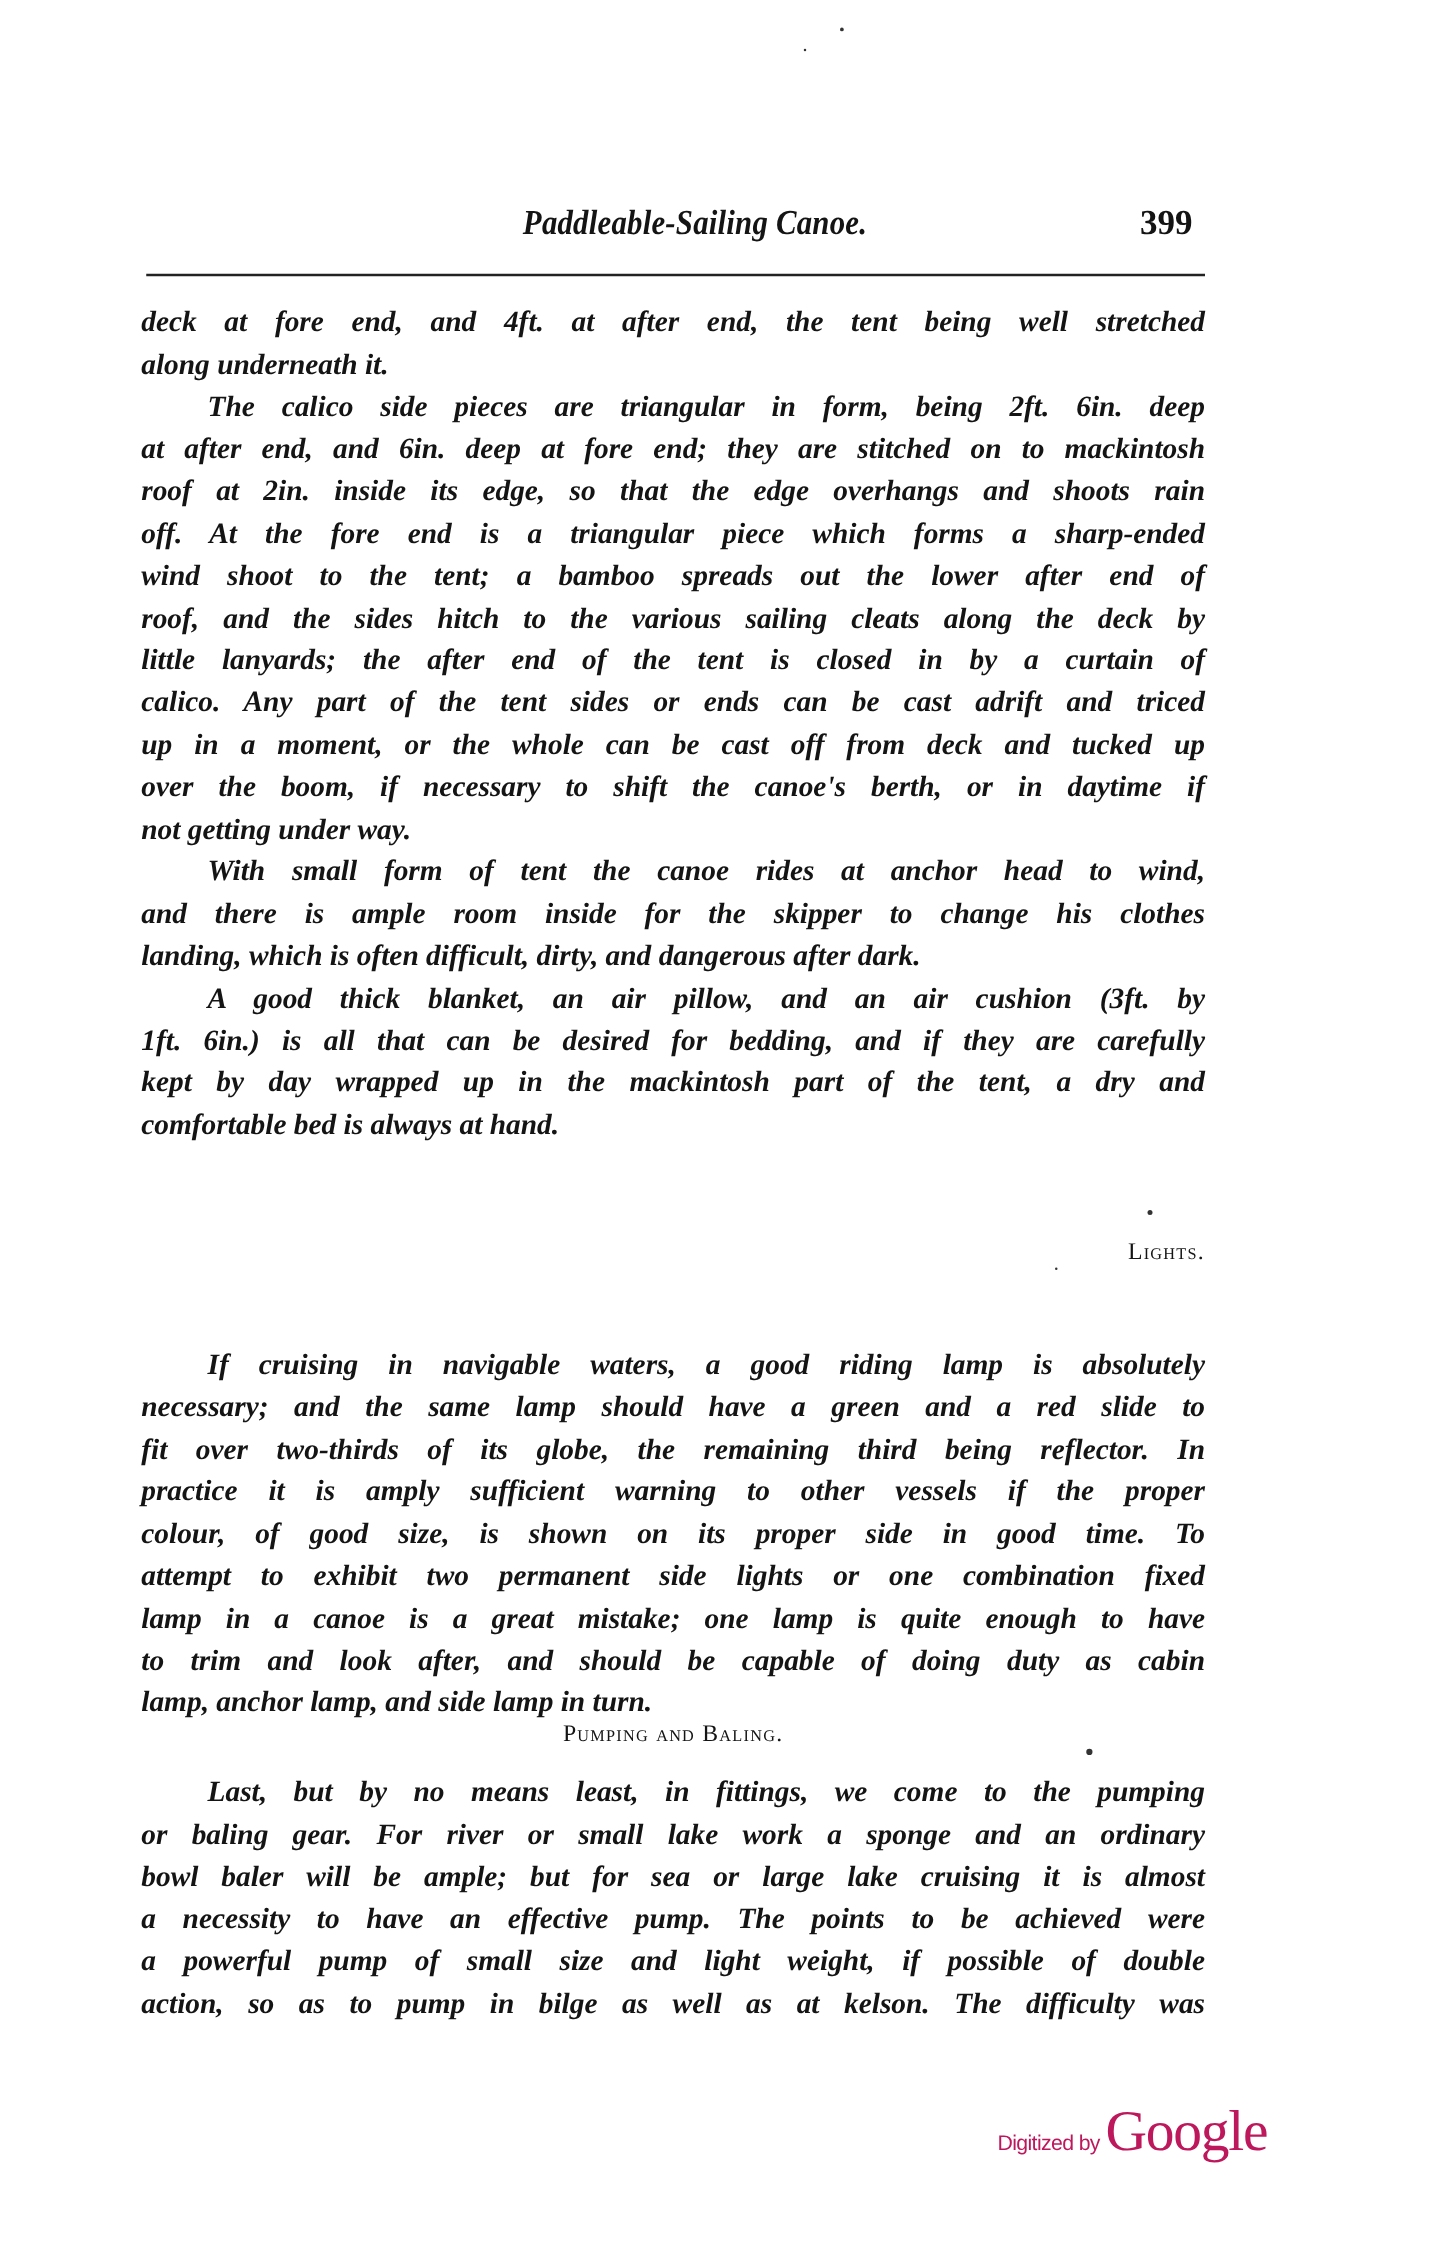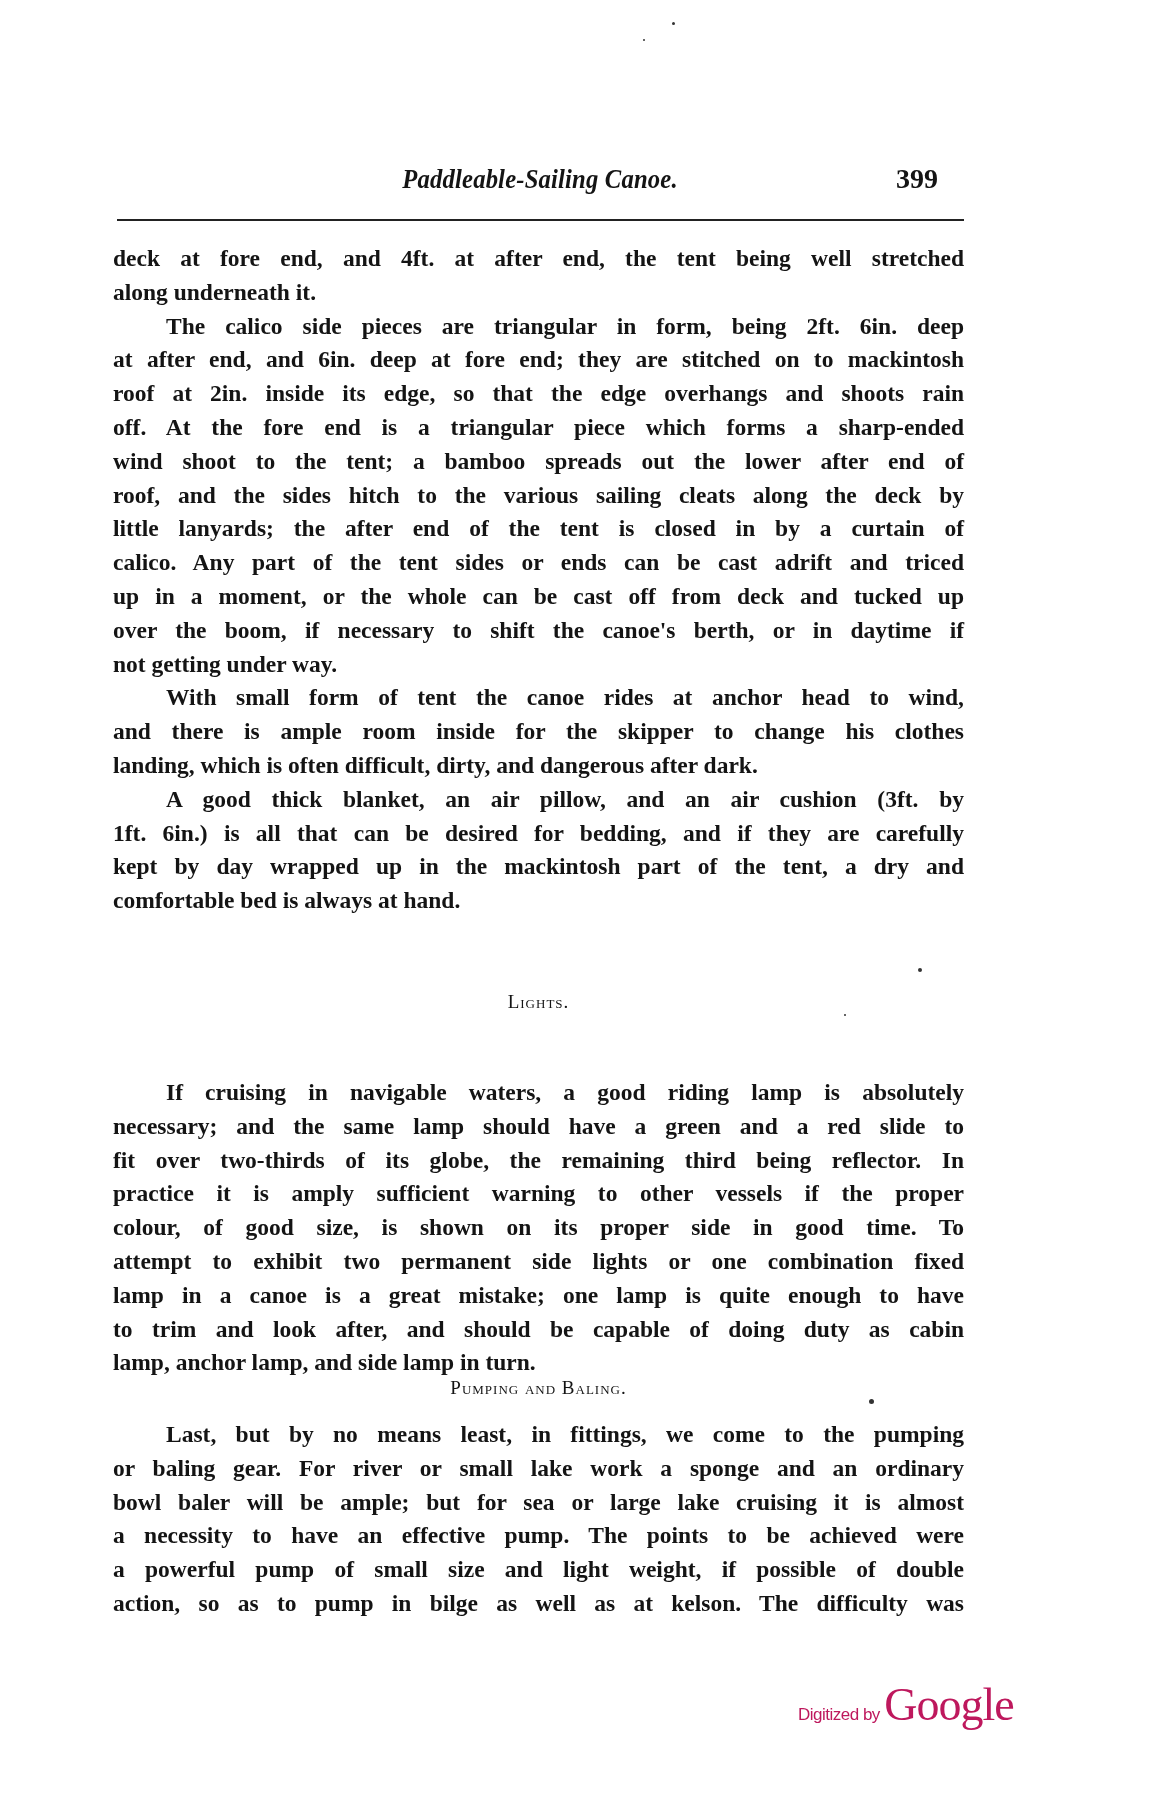--- a/index.html
+++ b/index.html
@@ -6,41 +6,42 @@
     body {
       width: 1153px; height: 1800px;
       background: #ffffff;
       position: relative;
       overflow: hidden;
       font-family: "DejaVu Serif", "Liberation Serif", serif;
       color: #141414;
     }
     .page { position: absolute; left: 0; top: 0; width: 1153px; height: 1800px; }
     .running-head {
-      position: absolute; left: 116px; width: 848px; top: 163px; height: 36px; text-decoration: underline;
+      position: absolute; left: 132px; width: 848px; top: 163px; height: 36px; text-decoration: underline;
     }
     .running-title {
       position: absolute; left: 0; right: 0; text-align: center;
       font-style: italic; font-size: 28px; letter-spacing: 0.2px;
       font-family: "Liberation Serif", serif; font-weight: bold;
       transform: scaleX(0.88);
     }
     .folio {
       position: absolute; right: 26px; top: 0;
       font-size: 28px; font-family: "Liberation Serif", serif; font-weight: bold; text-align: center;
     }
     .rule {
       position: absolute; left: 117px; width: 847px; top: 219px; height: 2px;
       background: #222;
     }
     .text {
       position: absolute; left: 113px; width: 851px;
       font-family: "Liberation Serif", serif;
       font-size: 23.5px; line-height: 33.8px; font-weight: bold;
       text-align: justify;
+      font-style: italic;
     }
     .line {
       display: block; height: 33.8px; white-space: nowrap;
       text-align: justify; text-align-last: justify; font-weight: bold;
     }
     .line.last { text-align-last: left; }
     .line.indent { padding-left: 53px; }
     .heading {
       position: absolute; left: 113px; width: 851px; text-align: center;
       font-family: "Liberation Serif", serif; font-size: 19px; font-variant: small-caps;
@@ -81,21 +82,21 @@
     <span class="line last">not getting under way.</span>
     <span class="line indent">With small form of tent the canoe rides at anchor head to wind,</span>
     <span class="line">and there is ample room inside for the skipper to change his clothes</span>
     <span class="line last">landing, which is often difficult, dirty, and dangerous after dark.</span>
     <span class="line indent">A good thick blanket, an air pillow, and an air cushion (3ft. by</span>
     <span class="line">1ft. 6in.) is all that can be desired for bedding, and if they are carefully</span>
     <span class="line">kept by day wrapped up in the mackintosh part of the tent, a dry and</span>
     <span class="line last">comfortable bed is always at hand.</span>
   </div>
 
-  <div class="heading" style="top:991px;">Lights.</div>
+  <div class="heading" style="top:991px;text-align:right;">Lights.</div>
   <div class="text" style="top:1076px;">
     <span class="line indent">If cruising in navigable waters, a good riding lamp is absolutely</span>
     <span class="line">necessary; and the same lamp should have a green and a red slide to</span>
     <span class="line">fit over two-thirds of its globe, the remaining third being reflector.  In</span>
     <span class="line">practice it is amply sufficient warning to other vessels if the proper</span>
     <span class="line">colour, of good size, is shown on its proper side in good time.  To</span>
     <span class="line">attempt to exhibit two permanent side lights or one combination fixed</span>
     <span class="line">lamp in a canoe is a great mistake; one lamp is quite enough to have</span>
     <span class="line">to trim and look after, and should be capable of doing duty as cabin</span>
     <span class="line last">lamp, anchor lamp, and side lamp in turn.</span>

